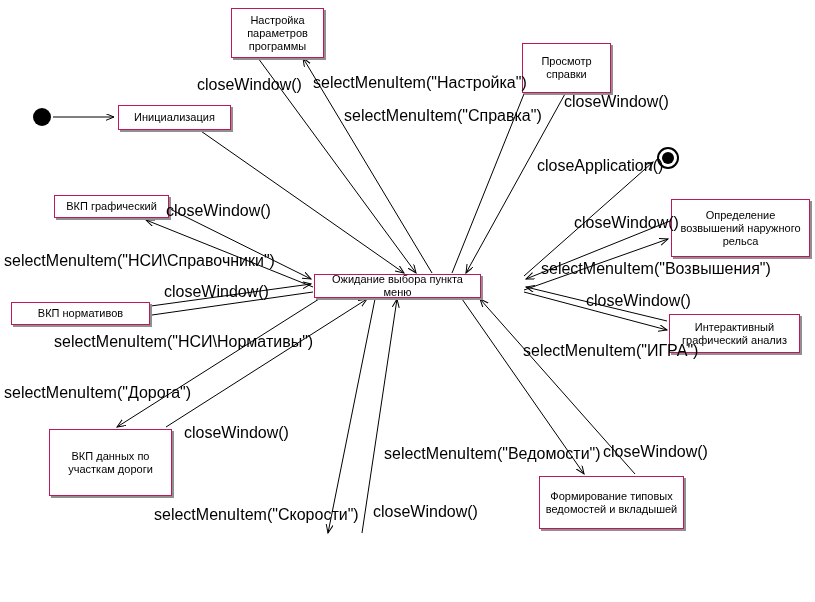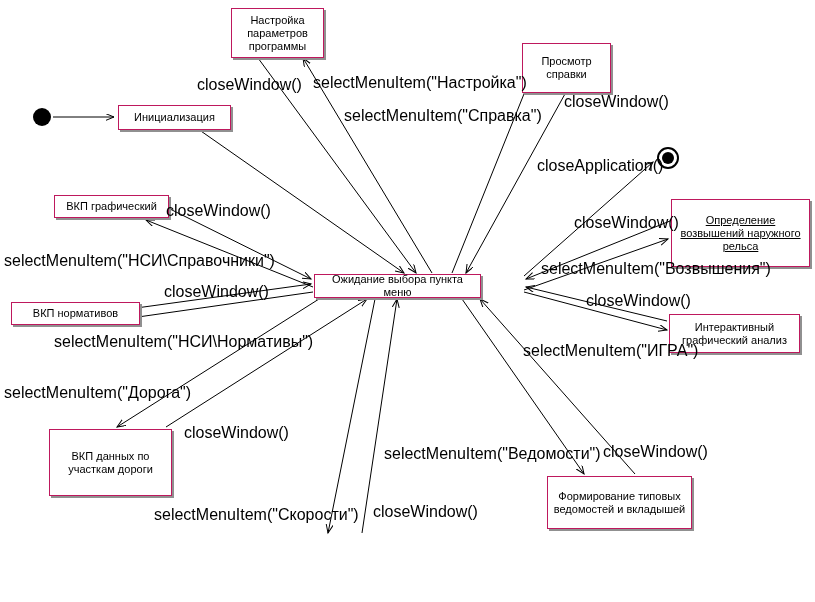--- a/index.html
+++ b/index.html
@@ -117,38 +117,38 @@
   </div>
 
   <div class="state" style="left:231px; top:8px; width:93px; height:50px;">
     <span>Настройка параметров программы</span>
   </div>
 
   <div class="state" style="left:522px; top:24px; width:89px; height:50px;margin-top:19px;">
     <span>Просмотр справки</span>
   </div>
 
-  <div class="state" style="left:671px; top:199px; width:139px; height:68px;text-decoration:underline;">
+  <div class="state" style="left:671px; top:199px; width:139px; height:58px;">
     <span>Определение возвышений наружного рельса</span>
   </div>
 
   <div class="state" style="left:669px; top:314px; width:131px; height:39px;">
     <span>Интерактивный графический анализ</span>
   </div>
 
-  <div class="state" style="left:539px; top:476px; width:145px; height:53px;margin-left:8px;">
+  <div class="state" style="left:539px; top:476px; width:145px; height:53px;">
     <span>Формирование типовых ведомостей и вкладышей</span>
   </div>
 
 
   <div class="state" style="left:49px; top:429px; width:123px; height:67px;">
     <span>ВКП данных по участкам дороги</span>
   </div>
 
-  <div class="state" style="left:11px; top:302px; width:129px; height:23px;">
+  <div class="state" style="left:11px; top:302px; width:139px; height:23px;">
     <span>ВКП нормативов</span>
   </div>
 
   <div class="state" style="left:54px; top:195px; width:115px; height:23px;">
     <span>ВКП графический</span>
   </div>
 
   <div class="state" style="left:314px; top:274px; width:167px; height:24px;">
     <span>Ожидание выбора пункта меню</span>
   </div>

